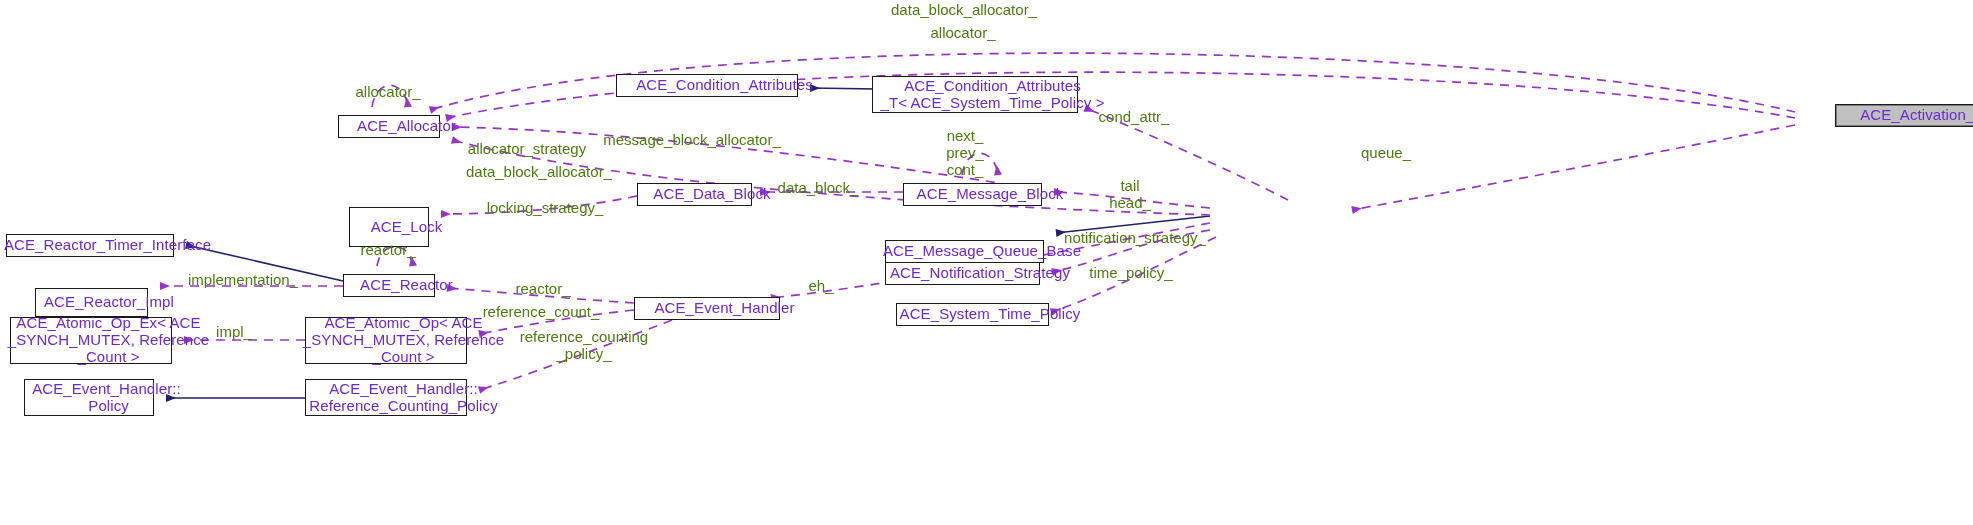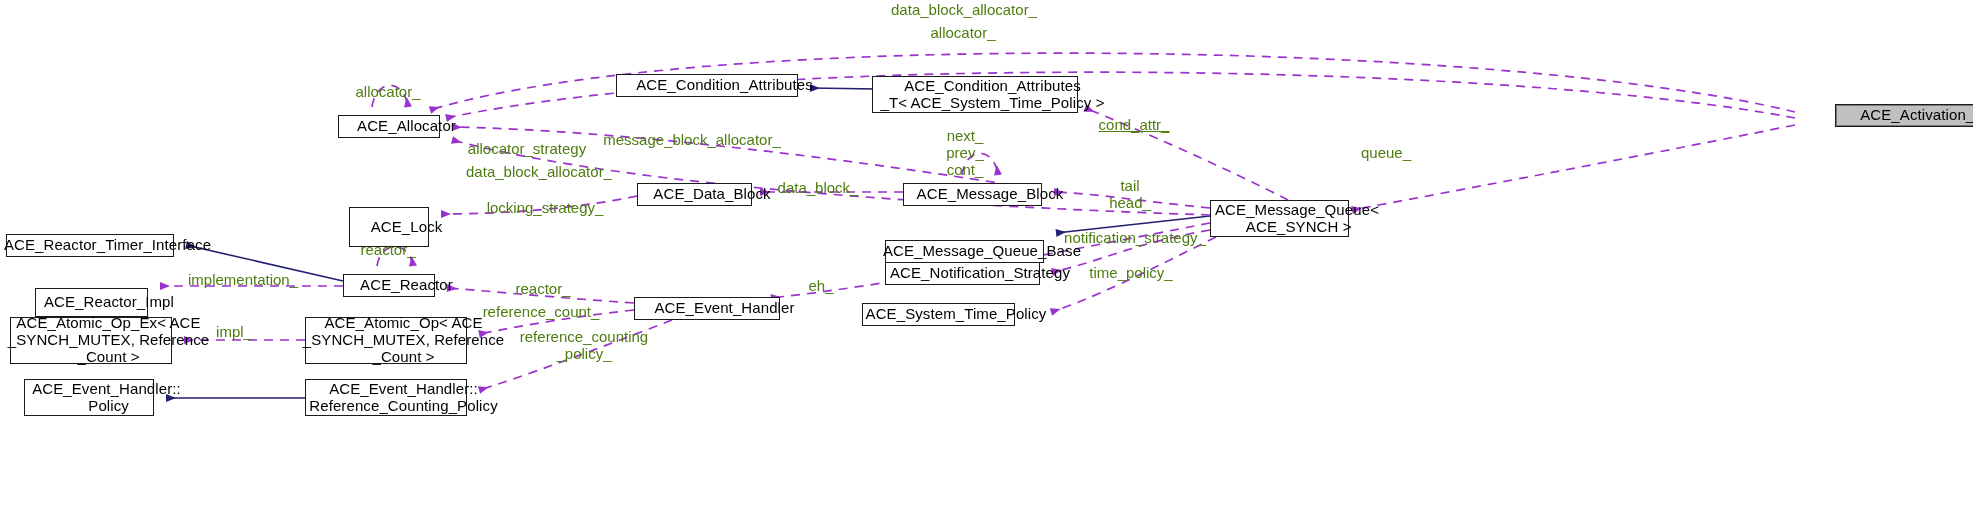--- a/index.html
+++ b/index.html
@@ -1,21 +1,21 @@
 <!DOCTYPE html>
 <html><head>
 <meta charset="utf-8">
 <style>
   html,body{margin:0;padding:0;background:#ffffff;}
   body{font-family:"Liberation Sans","DejaVu Sans",sans-serif;}
   #diagram{position:relative;width:1973px;height:525px;background:#ffffff;overflow:hidden;}
   svg.edges{position:absolute;left:0;top:0;width:1973px;height:525px;}
   .node{position:absolute;box-sizing:border-box;border:1px solid #1a1a1a;
         background:#ffffff;display:flex;align-items:center;justify-content:center;
-        text-align:center;font-size:15px;color:#000000;line-height:1.12;
+        text-align:center;font-size:15px;color:#6d28d9;line-height:1.12;
         white-space:pre;letter-spacing:0.1px;padding-left:35px;}
   .node.root{background:#c0c0c0;border:1px solid #1a1a1a;box-shadow:0 0 0 1px #7a7a7a inset;margin-left:40px;}
   .edgelabel{position:absolute;font-size:15px;color:#4d7c0f;white-space:pre;
              text-align:center;line-height:1.12;transform:translate(-50%,0);}
 </style>
 </head>
 <body>
 
 <div id="diagram">
 
@@ -63,41 +63,39 @@
 <div class="node root" style="left: 1795px; top: 104px; width: 175px; height: 23px;">ACE_Activation_Queue</div>
     <div class="node" style="left: 616px; top: 74px; width: 182px; height: 23px;">ACE_Condition_Attributes</div>
     <div class="node" style="left: 872px; top: 76px; width: 206px; height: 37px;">ACE_Condition_Attributes
 _T&lt; ACE_System_Time_Policy &gt;</div>
     <div class="node" style="left: 338px; top: 115px; width: 102px; height: 23px;">ACE_Allocator</div>
     <div class="node" style="left: 349px; top: 207px; width: 80px; height: 40px;">ACE_Lock</div>
     <div class="node" style="left: 637px; top: 183px; width: 115px; height: 23px;">ACE_Data_Block</div>
     <div class="node" style="left: 903px; top: 183px; width: 139px; height: 23px;">ACE_Message_Block</div>
     <div class="node" style="left: 885px; top: 240px; width: 159px; height: 23px;">ACE_Message_Queue_Base</div>
     <div class="node" style="left: 885px; top: 262px; width: 155px; height: 23px;">ACE_Notification_Strategy</div>
-    <div class="node" style="left: 862px; top: 303px; width: 153px; height: 23px;">ACE_System_Time_Policy</div>
-    <div class="node" style="left: 1210px; top: 200px; width: 139px; height: 37px;">ACE_Message_Queue&lt;
- ACE_SYNCH &gt;</div>
+    <div class="node" style="left: 896px; top: 303px; width: 153px; height: 23px;">ACE_System_Time_Policy</div>
     <div class="node" style="left: 6px; top: 234px; width: 168px; height: 23px;">ACE_Reactor_Timer_Interface</div>
     <div class="node" style="left: 35px; top: 288px; width: 113px; height: 29px;">ACE_Reactor_Impl</div>
     <div class="node" style="left: 343px; top: 274px; width: 92px; height: 23px;">ACE_Reactor</div>
     <div class="node" style="left: 634px; top: 297px; width: 146px; height: 23px;">ACE_Event_Handler</div>
     <div class="node" style="left: 10px; top: 317px; width: 162px; height: 47px;">ACE_Atomic_Op_Ex&lt; ACE
 _SYNCH_MUTEX, Reference
 _Count &gt;</div>
     <div class="node" style="left: 305px; top: 317px; width: 162px; height: 47px;">ACE_Atomic_Op&lt; ACE
 _SYNCH_MUTEX, Reference
 _Count &gt;</div>
     <div class="node" style="left: 24px; top: 379px; width: 130px; height: 37px;">ACE_Event_Handler::
  Policy</div>
     <div class="node" style="left: 305px; top: 379px; width: 162px; height: 37px;">ACE_Event_Handler::
 Reference_Counting_Policy</div>
     <div class="edgelabel" style="left: 964px; top: 2px;">data_block_allocator_</div>
     <div class="edgelabel" style="left: 963px; top: 25px;">allocator_</div>
     <div class="edgelabel" style="left: 388px; top: 84px;">allocator_</div>
-    <div class="edgelabel" style="left: 1134px; top: 117px; text-decoration: underline;">cond_attr_</div>
+    <div class="edgelabel" style="left: 1134px; top: 109px;">cond_attr_</div>
     <div class="edgelabel" style="left: 1386px; top: 145px;">queue_</div>
     <div class="edgelabel" style="left: 527px; top: 141px;">allocator_strategy</div>
     <div class="edgelabel" style="left: 692px; top: 132px;">message_block_allocator_</div>
     <div class="edgelabel" style="left: 539px; top: 164px;">data_block_allocator_</div>
     <div class="edgelabel" style="left: 965px; top: 128px;">next_
 prev_
 cont_</div>
     <div class="edgelabel" style="left: 545px; top: 200px;">locking_strategy_</div>
     <div class="edgelabel" style="left: 818px; top: 180px;">data_block_</div>
     <div class="edgelabel" style="left: 1130px; top: 178px;">tail

